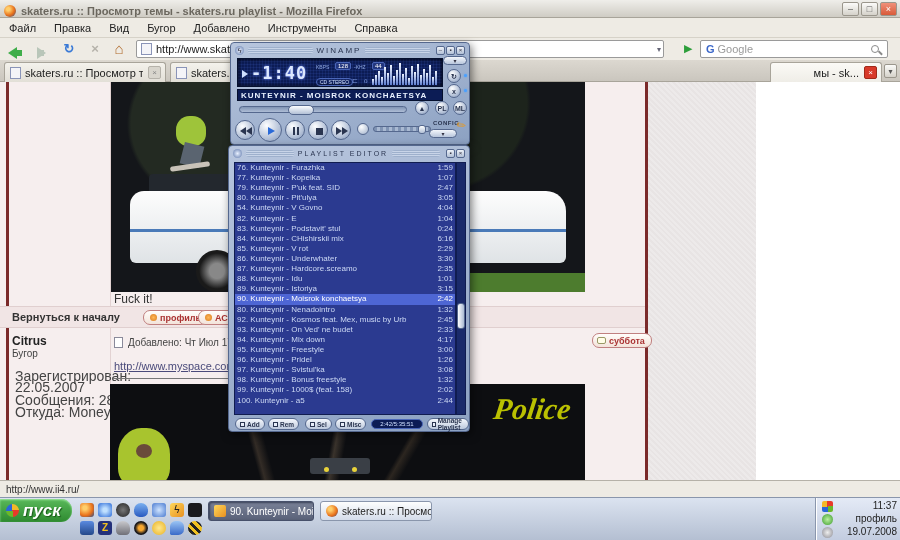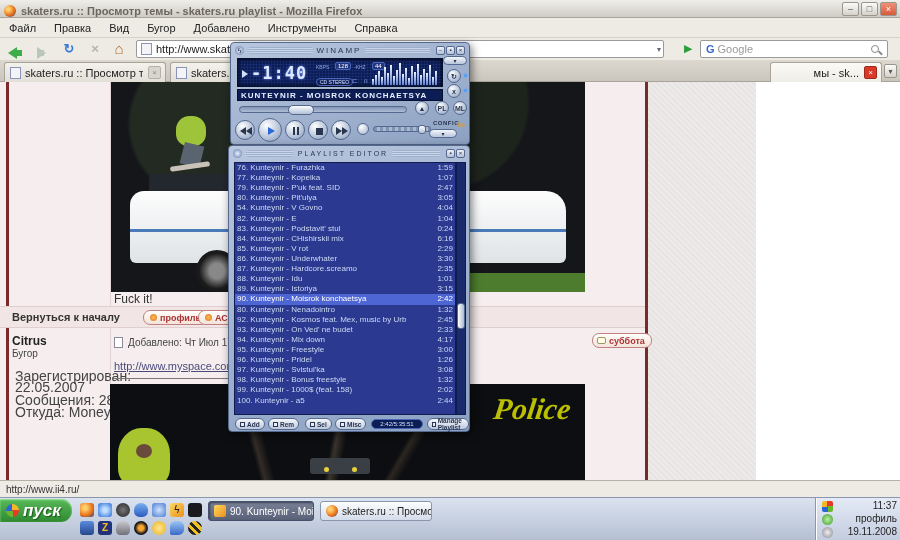--- a/index.html
+++ b/index.html
@@ -627,17 +627,17 @@
       <span class="t-ico" style="background:radial-gradient(circle at 35% 35%,#ffce6b 15%,#e8701a 60%,#2a4a8a);border-radius:50%"></span>
       <span>skaters.ru :: Просмо...</span>
     </div>
 
     <div class="tray">
       <div class="tray-ico" style="top:3px;background:conic-gradient(#e83a2a 0 25%,#6ab82a 0 50%,#2a66d8 0 75%,#f2b828 0 100%)"></div>
       <div class="tray-ico" style="top:16px;background:radial-gradient(#baf0a0,#3a9a2a);border-radius:50%"></div>
       <div class="tray-ico" style="top:29px;background:radial-gradient(#eee,#8a8a92);border-radius:50%"></div>
       <div class="clock-text" style="top:2px">11:37</div>
       <div class="clock-text" style="top:15px">профиль</div>
-      <div class="clock-text" style="top:28px">19.11.2008</div>
+      <div class="clock-text" style="top:28px">19.07.2008</div>
     </div>
   </div>
 
 </div>
 
 </body></html>

